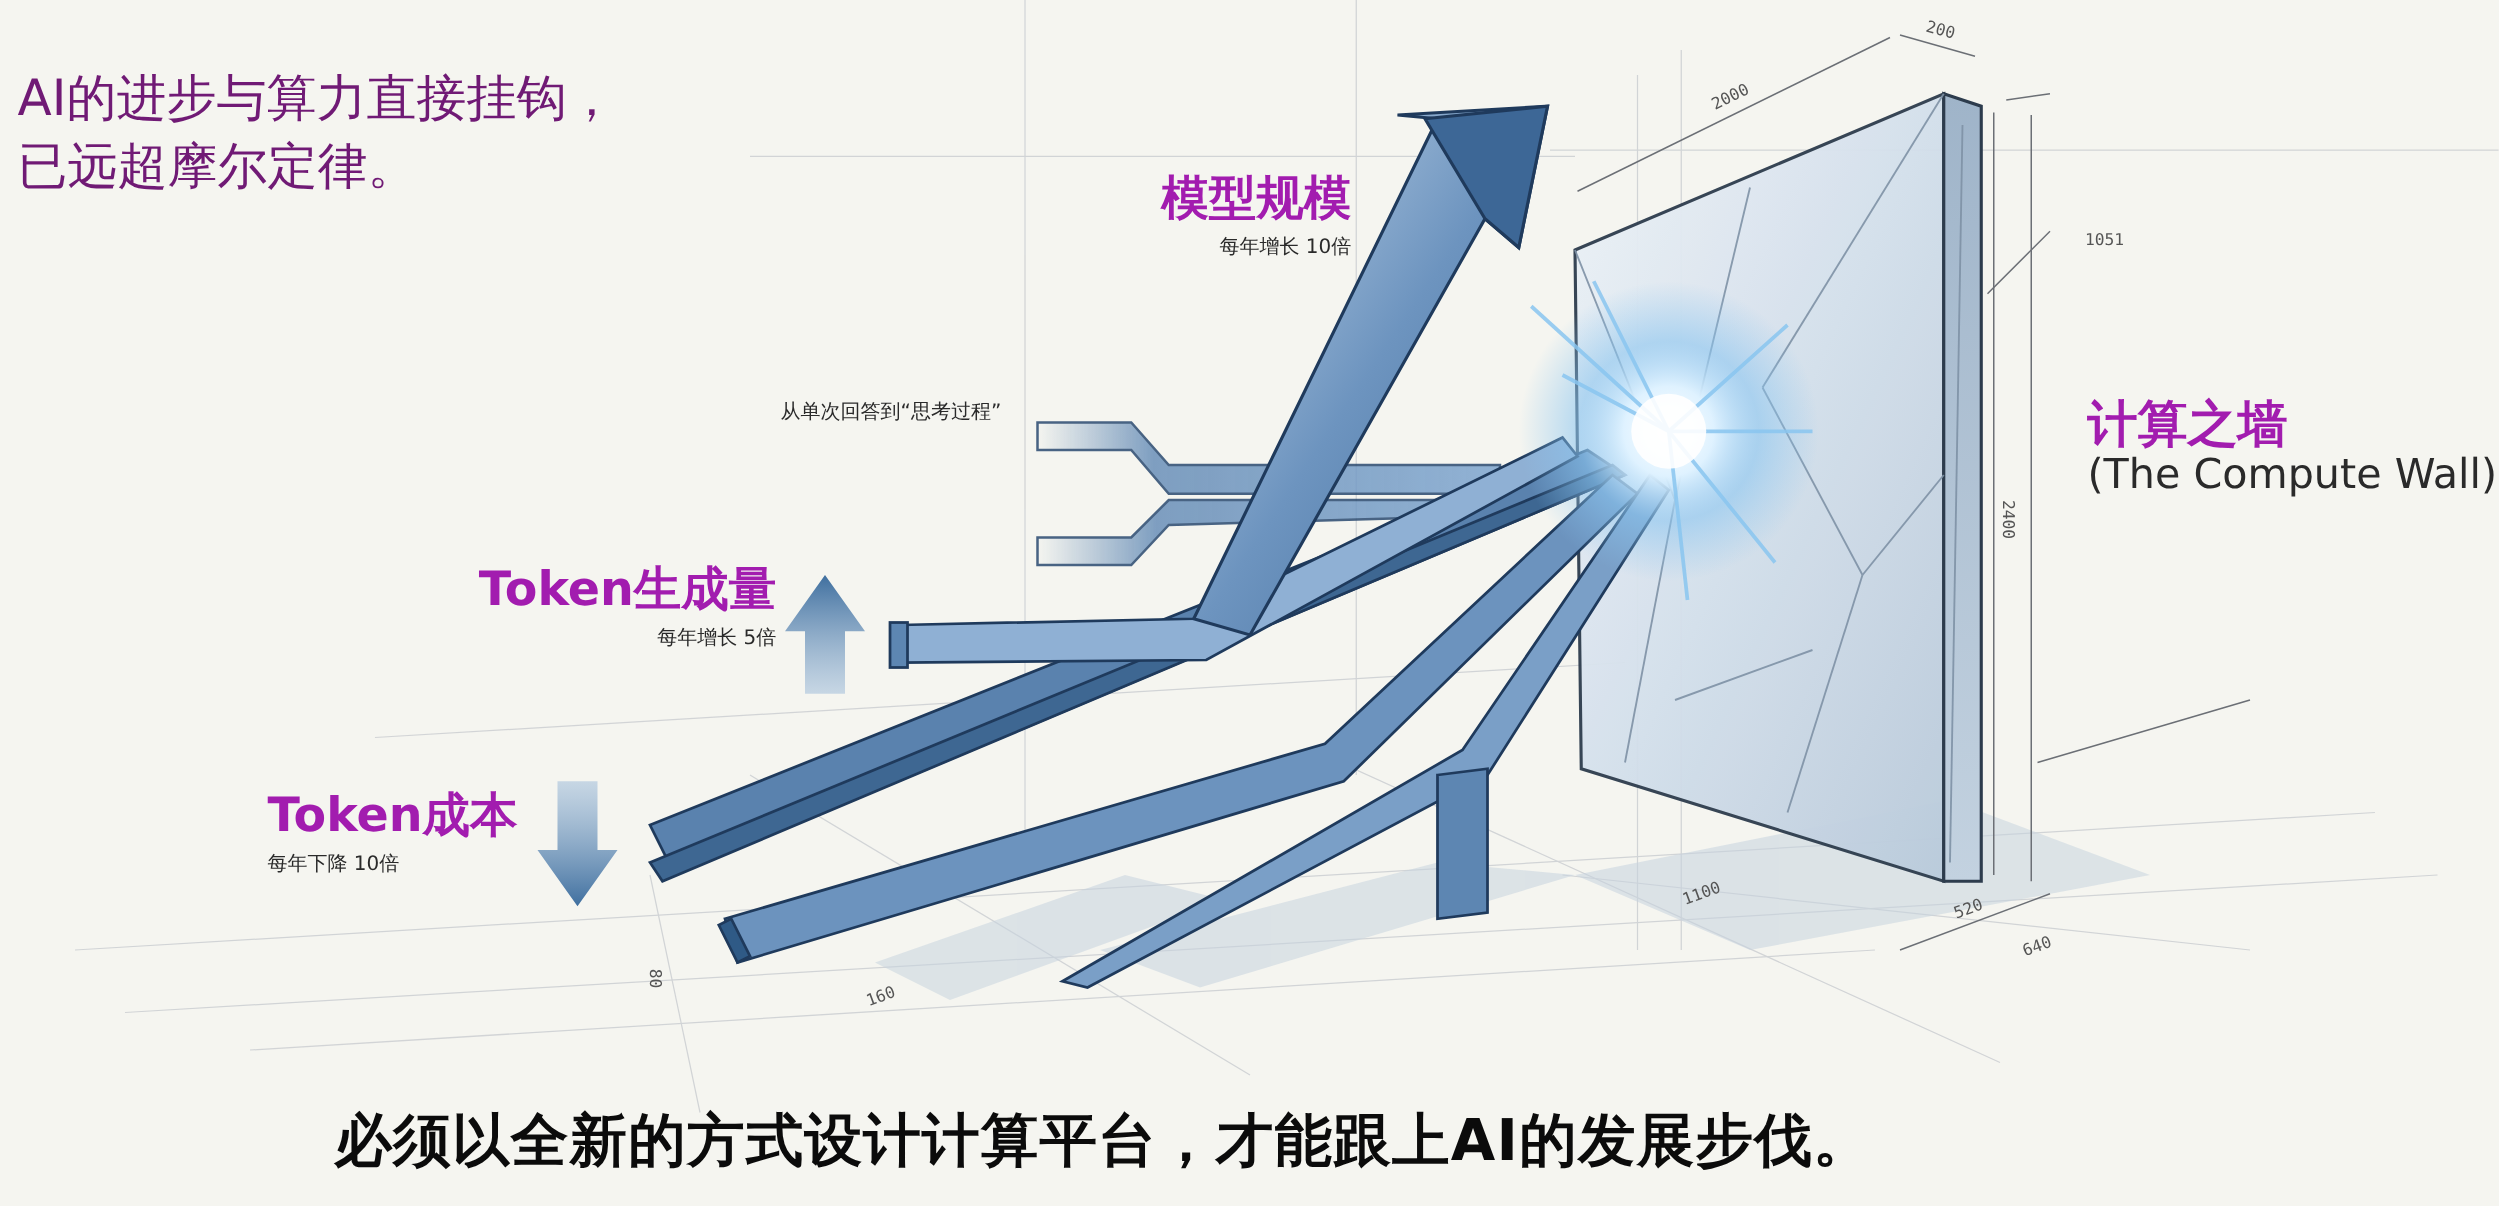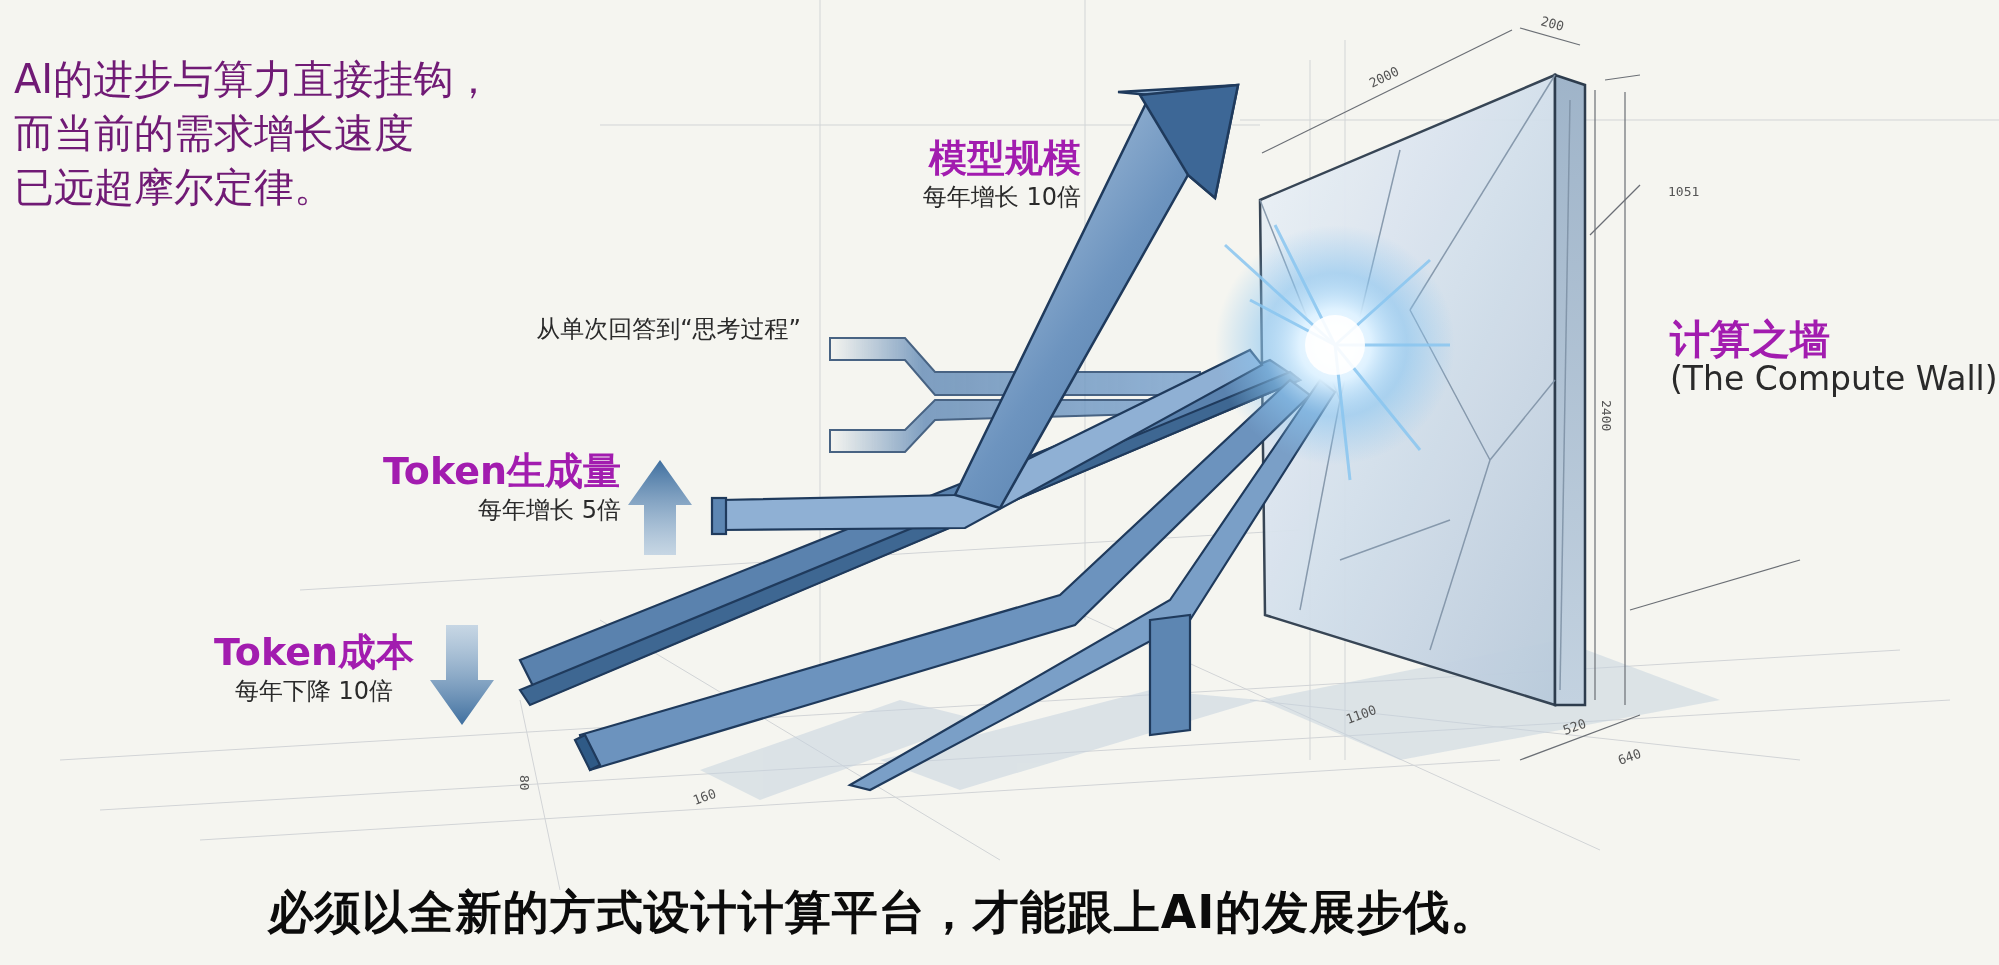--- a/index.html
+++ b/index.html
@@ -1,21 +1,21 @@
 <!DOCTYPE html>
 <html><head>
 <meta charset="utf-8">
 <style>
   html,body{margin:0;padding:0;}
   body{width:1999px;height:965px;background:#f5f5f0;position:relative;overflow:hidden;font-family:"DejaVu Sans","Liberation Sans",sans-serif;color:#111;}
   #art{position:absolute;left:0;top:0;width:1999px;height:965px;}
   .txt{position:absolute;white-space:nowrap;}
   .intro{left:14px;top:52px;font-size:40px;line-height:54px;color:#701a75;}
   .lbl-title{font-weight:bold;font-size:38px;line-height:44px;color:#a21caf;}
-  .lbl-sub{font-size:24px;line-height:34px;color:#2a2a2a;}
+  .lbl-sub{font-size:16px;line-height:34px;color:#2a2a2a;}
   .r{text-align:right;}
   .footer{left:0;width:1765px;top:882px;text-align:center;font-size:46px;font-weight:bold;color:#0b0b0b;letter-spacing:1px;}
   .dim{font-family:"DejaVu Sans Mono",monospace;font-size:13px;fill:#555;}
 </style>
 </head>
 <body>
 
 <svg id="art" viewBox="0 0 1999 965" xmlns="http://www.w3.org/2000/svg">
   <defs>
     <linearGradient id="beamG" x1="0" y1="0" x2="1" y2="1">
@@ -156,39 +156,38 @@
   <g>
     <polygon points="660,460 692,505 676,505 676,555 644,555 644,505 628,505" fill="url(#arrUp)"></polygon>
   </g>
   <g>
     <polygon points="462,725 494,680 478,680 478,625 446,625 446,680 430,680" fill="url(#arrDown)"></polygon>
   </g>
 </svg>
 
 <div class="txt intro">
   <div>AI的进步与算力直接挂钩，</div>
-  <div>而当前的需求增长速度</div>
   <div>已远超摩尔定律。</div>
 </div>
 
 <div class="txt r" style="right:918px;top:136px;">
   <div class="lbl-title">模型规模</div>
   <div class="lbl-sub">每年增长 10倍</div>
 </div>
 
 <div class="txt r" style="right:1198px;top:312px;">
   <div class="lbl-sub">从单次回答到“思考过程”</div>
 </div>
 
 <div class="txt r" style="right:1378px;top:449px;">
   <div class="lbl-title">Token生成量</div>
   <div class="lbl-sub">每年增长 5倍</div>
 </div>
 
-<div class="txt" style="left:214px;top:630px;text-align:center;">
+<div class="txt" style="left:214px;top:630px;">
   <div class="lbl-title">Token成本</div>
   <div class="lbl-sub">每年下降 10倍</div>
 </div>
 
 <div class="txt" style="left:1670px;top:318px;">
   <div class="lbl-title" style="font-size:40px;font-family:Liberation Serif, serif;">计算之墙</div>
   <div class="lbl-sub" style="font-size:33px;">(The Compute Wall)</div>
 </div>
 
 <div class="txt footer">必须以全新的方式设计计算平台，才能跟上AI的发展步伐。</div>

